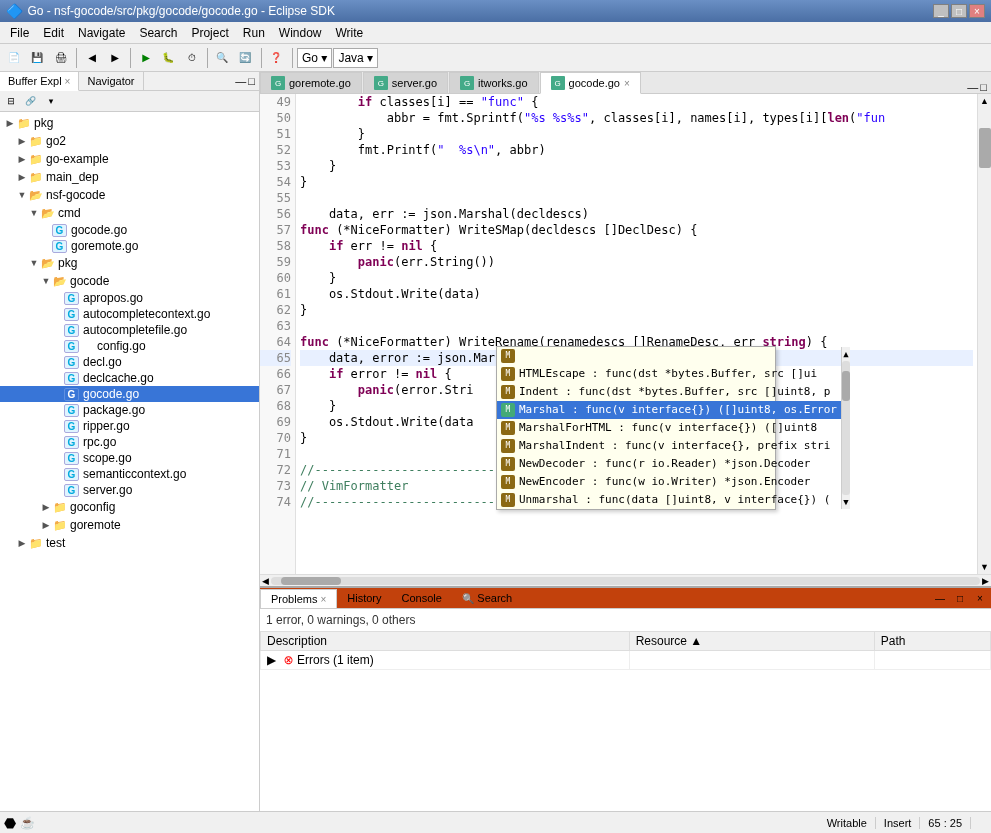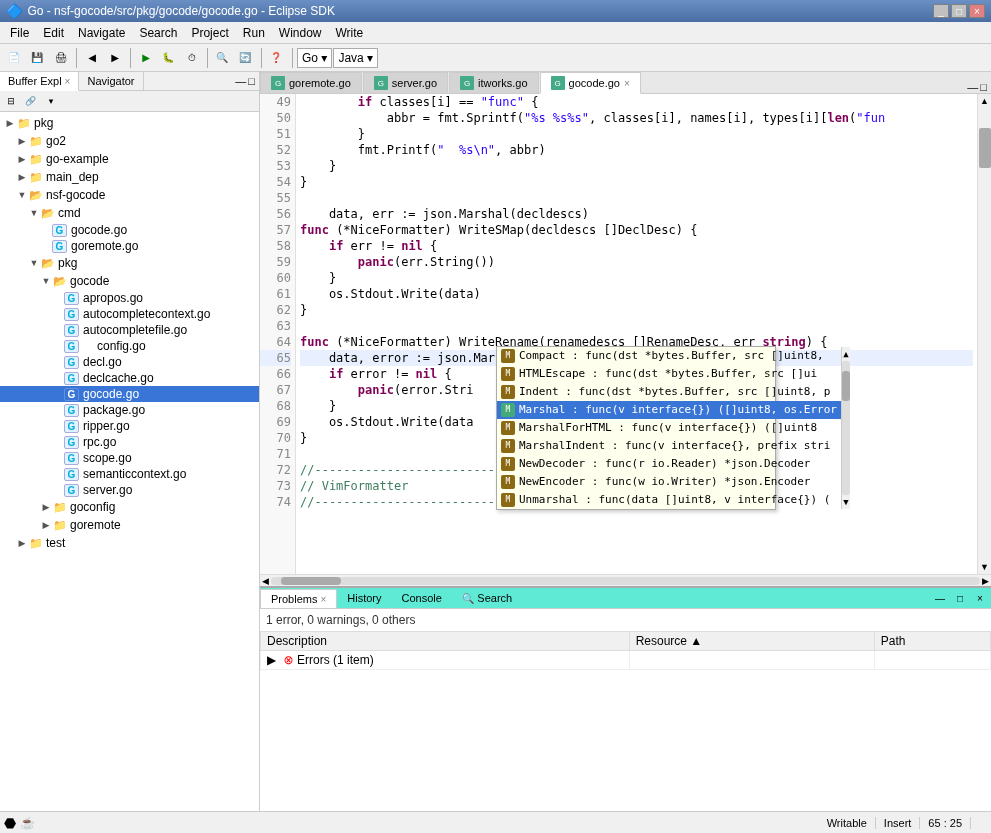--- a/index.html
+++ b/index.html
@@ -59,21 +59,21 @@
     
     
     .autocomplete { position: absolute; top: 232px; left: 210px; width: 280px; background: #ffffee; border: 1px solid #aaa; box-shadow: 2px 2px 4px rgba(0,0,0,0.2); font-family: monospace; font-size: 11px; z-index: 100; }
     .autocomplete-item { padding: 1px 4px; height: 18px; line-height: 18px; display: flex; align-items: center; gap: 4px; white-space: nowrap; overflow: hidden; }
     .autocomplete-item.selected { background: #3875d7; color: white; }
     .autocomplete-inner { display: flex; }
     .autocomplete-list { flex: 1; }
     
     
     .bottom-panel { height: 225px; border-top: 2px solid #aaa; display: flex; flex-direction: column; background: white; }
-    .bottom-tabs { display: flex; background: #5eead4; border-bottom: 1px solid #ccc; align-items: center; padding: 0; }
+    .bottom-tabs { display: flex; background: #c2410c; border-bottom: 1px solid #ccc; align-items: center; padding: 0; }
     .bottom-tab { padding: 3px 10px; font-size: 11px; cursor: pointer; display: flex; align-items: center; gap: 3px; }
     .bottom-tab.active { background: white; border-left: 1px solid #ccc; border-right: 1px solid #ccc; border-top: 1px solid #ccc; margin-top: 1px; }
     .bottom-tab-close { font-size: 10px; color: #888; }
     .bottom-controls { margin-left: auto; display: flex; gap: 2px; padding: 2px; }
     .bottom-ctrl-btn { width: 18px; height: 16px; display: flex; align-items: center; justify-content: center; font-size: 10px; cursor: pointer; border: 1px solid transparent; }
     
     
     .problems-status { font-size: 12px; padding: 4px 6px; color: #333; }
     .problems-table { width: 100%; border-collapse: collapse; }
     .problems-table th { background: #f0f0f0; border: 1px solid #ddd; padding: 2px 6px; font-size: 12px; text-align: left; font-weight: normal; cursor: pointer; }
@@ -402,21 +402,20 @@
         <div class="code-line"></div>
         <div class="code-line"><span style="color:#3f7f5f;">//---------------------------------------</span></div>
         <div class="code-line"><span style="color:#3f7f5f;">// VimFormatter</span></div>
         <div class="code-line"><span style="color:#3f7f5f;">//---------------------------------------</span></div>
 
         <div class="autocomplete" style="position:absolute; top:252px; left:200px;">
           <div class="autocomplete-inner">
             <div class="autocomplete-list">
               <div class="autocomplete-item">
                 <span style="width:14px;height:14px;background:#8b6914;border-radius:2px;display:inline-flex;align-items:center;justify-content:center;color:white;font-size:8px;flex-shrink:0;">M</span>
-                <span>Compact : func(dst *bytes.Buffer, src []uint8,</span>
               </div>
               <div class="autocomplete-item">
                 <span style="width:14px;height:14px;background:#8b6914;border-radius:2px;display:inline-flex;align-items:center;justify-content:center;color:white;font-size:8px;flex-shrink:0;">M</span>
                 <span>HTMLEscape : func(dst *bytes.Buffer, src []ui</span>
               </div>
               <div class="autocomplete-item">
                 <span style="width:14px;height:14px;background:#8b6914;border-radius:2px;display:inline-flex;align-items:center;justify-content:center;color:white;font-size:8px;flex-shrink:0;">M</span>
                 <span>Indent : func(dst *bytes.Buffer, src []uint8, p</span>
               </div>
               <div class="autocomplete-item selected">

